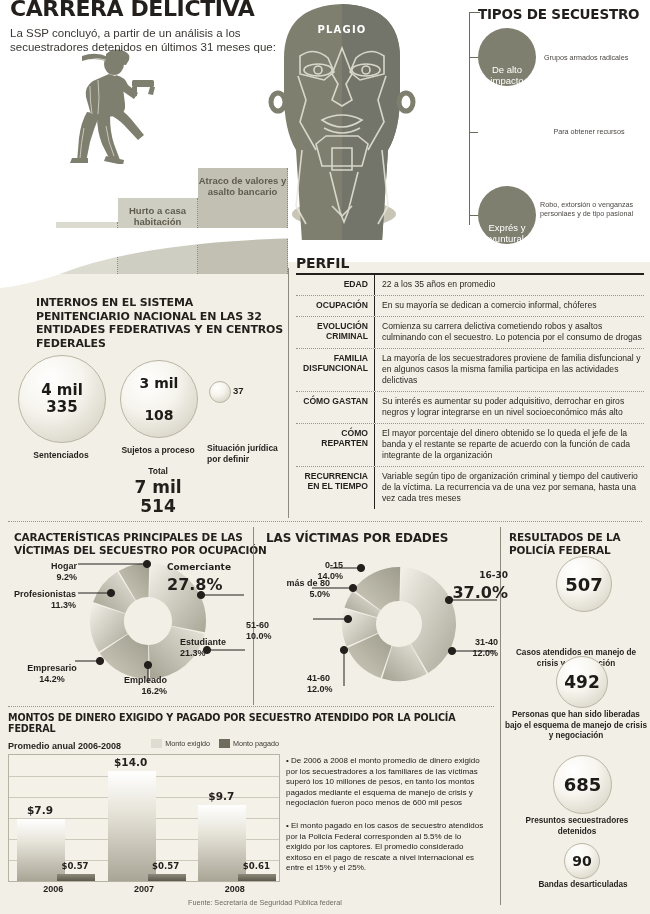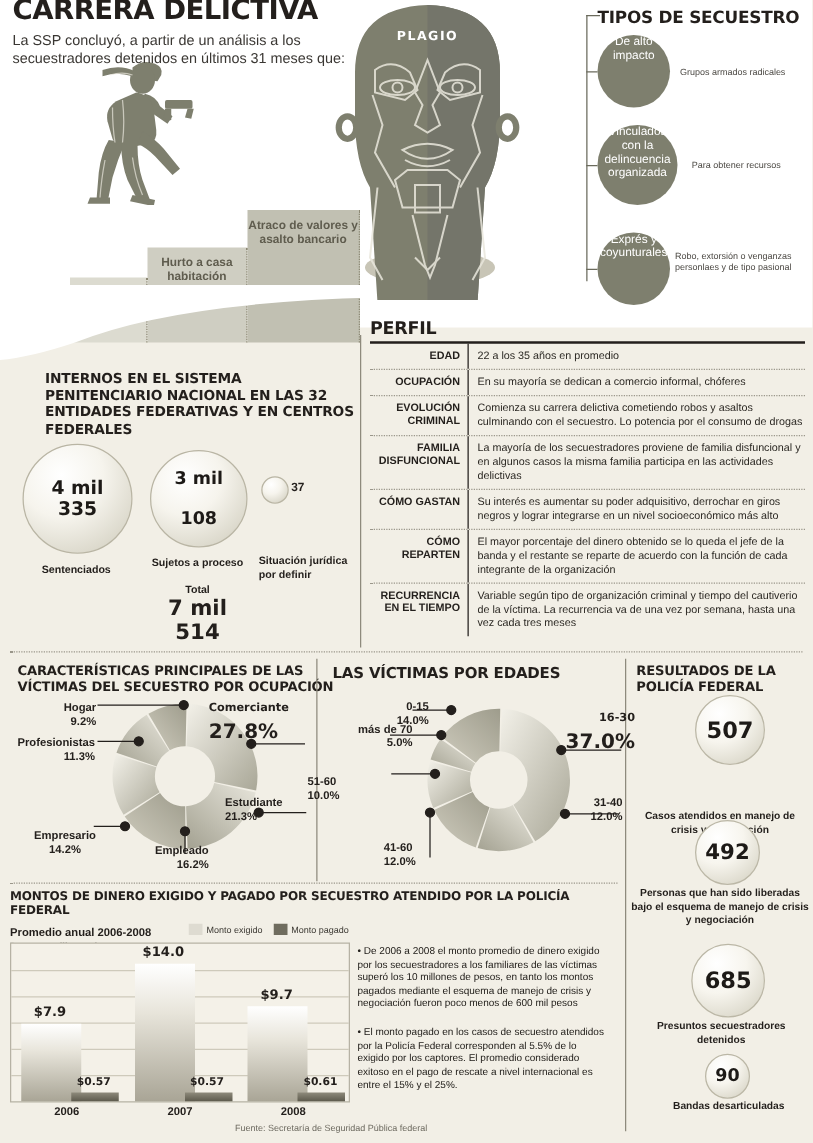--- a/index.html
+++ b/index.html
@@ -53,21 +53,21 @@
     position:absolute;left:38px;top:6px;font-size:13.5px;font-weight:bold;
     color:#231f1c;letter-spacing:-.2px;font-family:"DejaVu Sans", sans-serif;
   }
   .bracket{
     position:absolute;left:29px;top:12px;width:10px;height:212px;
     border-left:1.6px solid #6b6b5d;border-top:1.6px solid #6b6b5d;
   }
   .tick{position:absolute;left:29px;width:9px;height:0;border-top:1.6px solid #6b6b5d;}
   .circ{
     position:absolute;border-radius:50%;background:#7e7f6e;
-    display:flex;align-items:flex-start;justify-content:center;text-align:center;
+    display:flex;align-items:flex-end;justify-content:center;text-align:center;
     color:#ffffff;font-size:9.5px;line-height:11px;
   }
   .c1{left:38px;top:28px;width:58px;height:58px;}
   .c2{left:38px;top:100px;width:64px;height:64px;}
   .c3{left:38px;top:186px;width:58px;height:58px;}
   .cdesc{position:absolute;font-size:7.2px;line-height:9px;color:#4b4843;width:98px;}
   .d1{left:104px;top:53px;}
   .d2{left:100px;top:127px;text-align:center;}
   .d3{left:100px;top:200px;}
 
@@ -248,23 +248,20 @@
     <div class="bracket"></div>
     <div class="tick" style="top:57px"></div>
     <div class="tick" style="top:132px"></div>
     <div class="tick" style="top:215px"></div>
 
     <div class="circ c1">
       <span>De alto impacto</span>
     </div>
     <div class="cdesc d1">Grupos armados radicales</div>
 
-    <div class="circ c2">
-      <span>Vinculados con la delincuencia organizada</span>
-    </div>
     <div class="cdesc d2">Para obtener recursos</div>
 
     <div class="circ c3">
       <span>Exprés y coyunturales</span>
     </div>
     <div class="cdesc d3">Robo, extorsión o venganzas personlaes y de tipo pasional</div>
   </div>
 
   <svg style="position:absolute;left:0;top:228px;width:300px;height:60px" viewBox="0 0 300 60">
     <path d="M0 0 L300 0 L300 10 Q140 14 60 46 Q24 58 0 60 Z" fill="#ffffff"></path>
@@ -399,21 +396,21 @@
         <path d="M4.432788640672172 44.5251875741651 A57 57 0 0 1 12.42274079489767 28.143357978321795 L40.205667338292045 47.74205672809476 A23 23 0 0 0 36.98165155676246 54.35226867027715 Z" fill="url(#g2)"></path>
         <path d="M13.358311855922189 26.85565488461161 A57 57 0 0 1 60.193717933351316 4.01250104193381 L59.4816756573172 38.00504428007855 A23 23 0 0 0 40.58317846817913 47.22245723414153 Z" fill="url(#g3)"></path>
       </g>
   </svg>
 
   <div class="donut-lbl" style="left:283px;top:560px;width:60px;text-align:right">
     <span>0-15</span><br>
     <span>14.0%</span>
   </div>
   <div class="donut-lbl" style="left:260px;top:578px;width:70px;text-align:right">
-    <span>más de 70</span><br>
+    <span>más de 80</span><br>
     <span>5.0%</span>
   </div>
   <div class="donut-lbl" style="left:246px;top:620px;width:50px;text-align:left">
     <span>51-60</span><br>
     <span>10.0%</span>
   </div>
   <div class="donut-lbl" style="left:307px;top:673px;width:60px">
     <span>41-60</span><br>
     <span>12.0%</span>
   </div>

